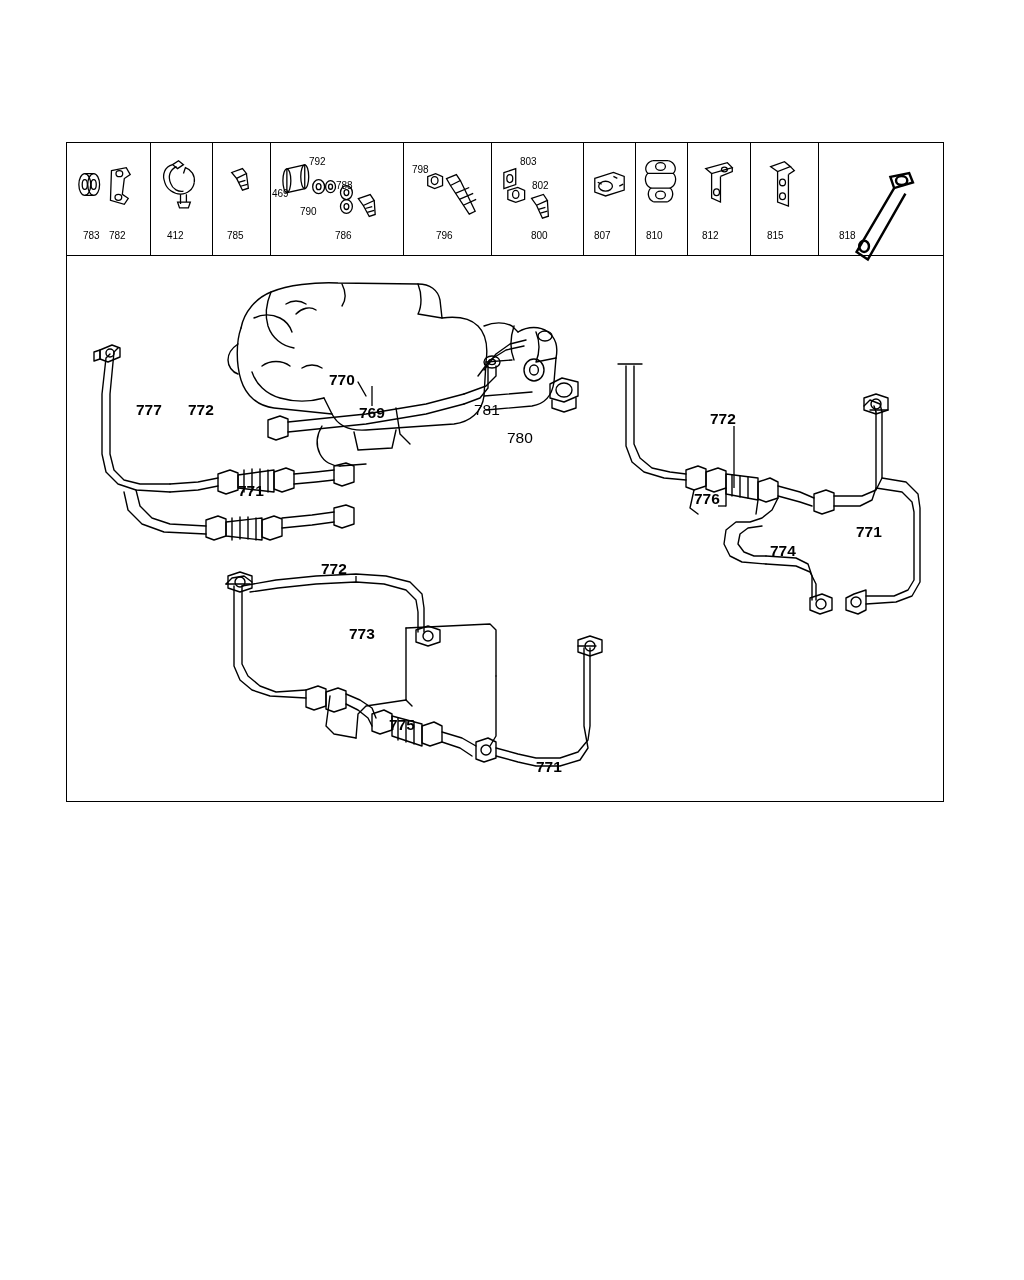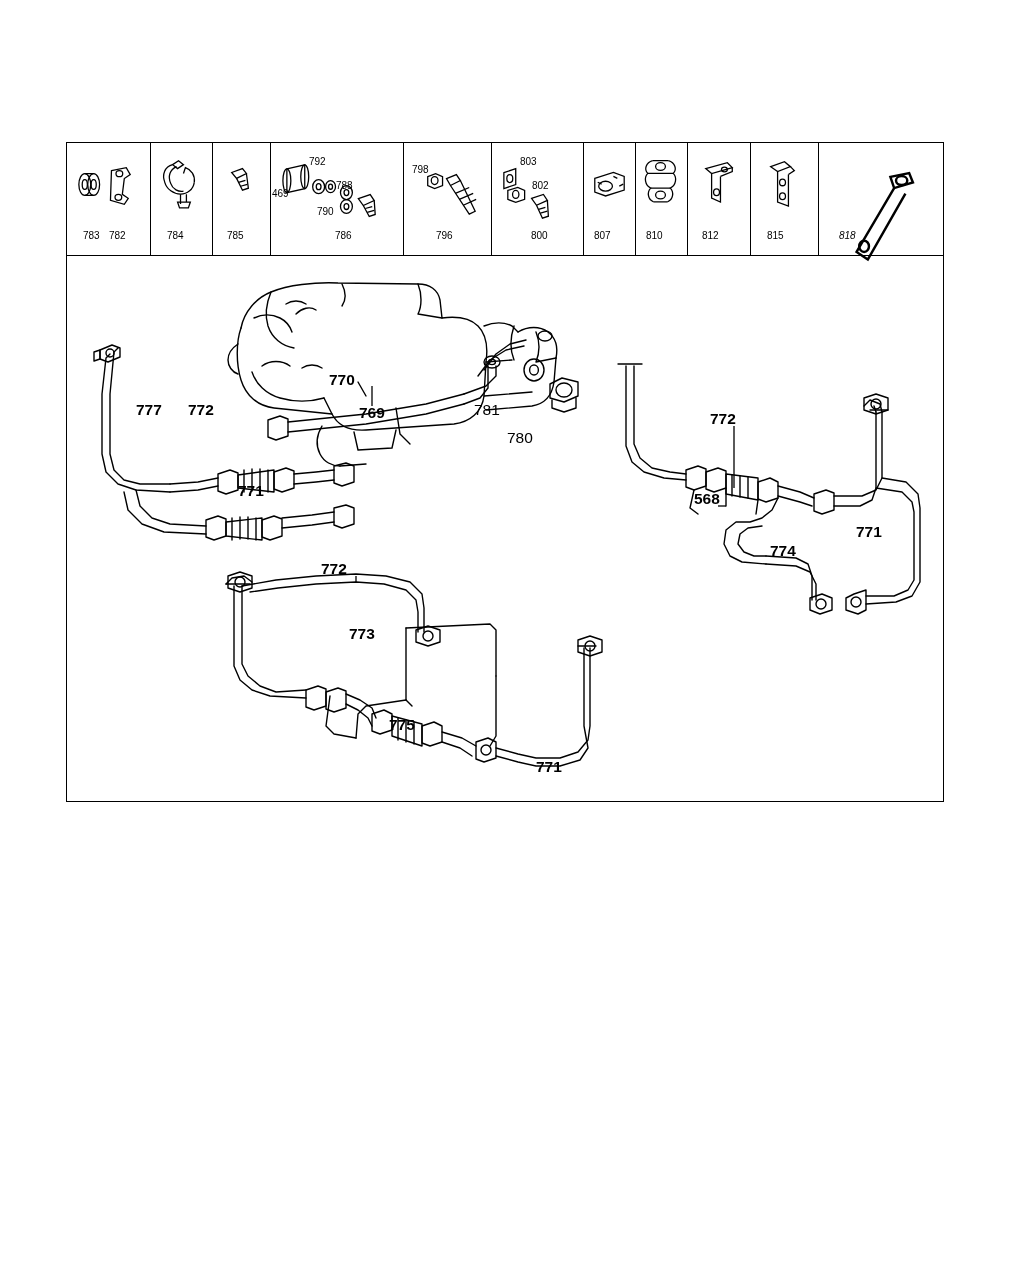--- a/index.html
+++ b/index.html
@@ -41,21 +41,21 @@
     box-sizing: border-box;
     border: 1.6px solid #000;
     display: flex;
   }
   .legend-cell {
     position: relative;
     border-right: 1.4px solid #000;
     box-sizing: border-box;
     height: 100%;
   }
-  .legend-cell:last-child { border-right: none; font-style: italic; }
+  .legend-cell:last-child { border-right: none; }
   .legend-num {
     position: absolute;
     font-size: 10px;
     line-height: 1;
     letter-spacing: 0px;
     white-space: nowrap;
   }
   .legend-art {
     position: absolute;
     left: 0; top: 0; right: 0; bottom: 0;
@@ -106,21 +106,21 @@
       <svg class="legend-art" viewBox="0 0 62 114">
         <g fill="none" stroke="#000" stroke-width="1.3">
           <path d="M22 22 C14 24 11 32 14 40 C16 47 23 52 30 52 C37 52 43 47 44 40"></path>
           <path d="M26 24 C19 27 17 34 20 41 C22 47 28 50 33 49"></path>
           <path d="M44 40 C45 33 41 27 35 25 L33 31"></path>
           <path d="M22 22 L28 18 L33 22 L27 26 Z"></path>
           <path d="M30 52 L30 62 M36 52 L36 60"></path>
           <path d="M27 60 L40 60 L38 66 L29 66 Z"></path>
         </g>
       </svg>
-      <span class="legend-num" style="left:16px; top:88px">784</span>
+      <span class="legend-num" style="left:16px; top:88px">412</span>
     </div>
 
     <div class="legend-cell" style="width:58px">
       <svg class="legend-art" viewBox="0 0 58 114">
         <g fill="none" stroke="#000" stroke-width="1.3">
           <path d="M19 30 L30 26 L34 31 L24 36 Z"></path>
           <path d="M24 36 L30 48 L36 46 L34 31"></path>
           <path d="M26 40 L33 38 M28 44 L35 42"></path>
         </g>
       </svg>
@@ -146,21 +146,21 @@
           <ellipse cx="76" cy="64" rx="2.4" ry="3"></ellipse>
 
           <path d="M88 56 L100 52 L104 58 L93 63 Z"></path>
           <path d="M93 63 L99 74 L105 72 L104 58"></path>
           <path d="M95 66 L102 64 M97 70 L104 68"></path>
         </g>
       </svg>
       <span class="legend-num" style="left:38px; top:14px">792</span>
       <span class="legend-num" style="left:1px; top:46px">469</span>
       <span class="legend-num" style="left:65px; top:38px">788</span>
-      <span class="legend-num" style="left:46px; top:64px">790</span>
+      <span class="legend-num" style="left:29px; top:64px">790</span>
       <span class="legend-num" style="left:64px; top:88px">786</span>
     </div>
 
     <div class="legend-cell" style="width:88px">
       <svg class="legend-art" viewBox="0 0 88 114">
         <g fill="none" stroke="#000" stroke-width="1.3">
           <path d="M24 34 L32 31 L39 34 L39 43 L31 46 L24 43 Z"></path>
           <ellipse cx="31" cy="38" rx="3.4" ry="4"></ellipse>
           <path d="M43 36 L53 32 L57 38 L47 43 Z"></path>
           <path d="M47 43 L66 72 L72 69 L57 38"></path>
@@ -422,21 +422,21 @@
     </svg>
 
     <span class="callout" style="left:70px;  top:146px">777</span>
     <span class="callout" style="left:122px; top:146px">772</span>
     <span class="callout" style="left:263px; top:116px">770</span>
     <span class="callout" style="left:293px; top:149px">769</span>
     <span class="callout bold" style="left:408px; top:146px">781</span>
     <span class="callout bold" style="left:441px; top:174px">780</span>
     <span class="callout" style="left:172px; top:227px">771</span>
     <span class="callout" style="left:644px; top:155px">772</span>
-    <span class="callout" style="left:628px; top:235px">568</span>
+    <span class="callout" style="left:628px; top:235px">776</span>
     <span class="callout" style="left:704px; top:287px">774</span>
     <span class="callout" style="left:790px; top:268px">771</span>
     <span class="callout" style="left:255px; top:305px">772</span>
     <span class="callout" style="left:283px; top:370px">773</span>
     <span class="callout" style="left:323px; top:461px">775</span>
     <span class="callout" style="left:470px; top:503px">771</span>
 
     <svg width="878" height="546" viewBox="0 0 878 546" style="position:absolute;left:0;top:0;pointer-events:none">
       <g stroke="#000" stroke-width="1.3" fill="none">
         <path d="M668 170 L668 232"></path>

